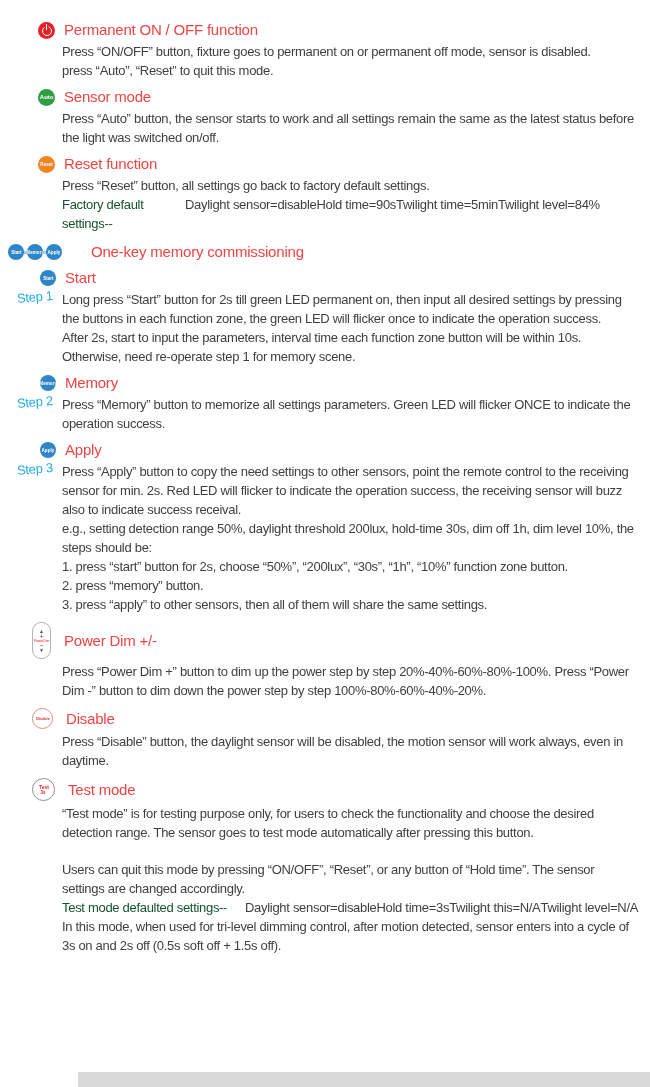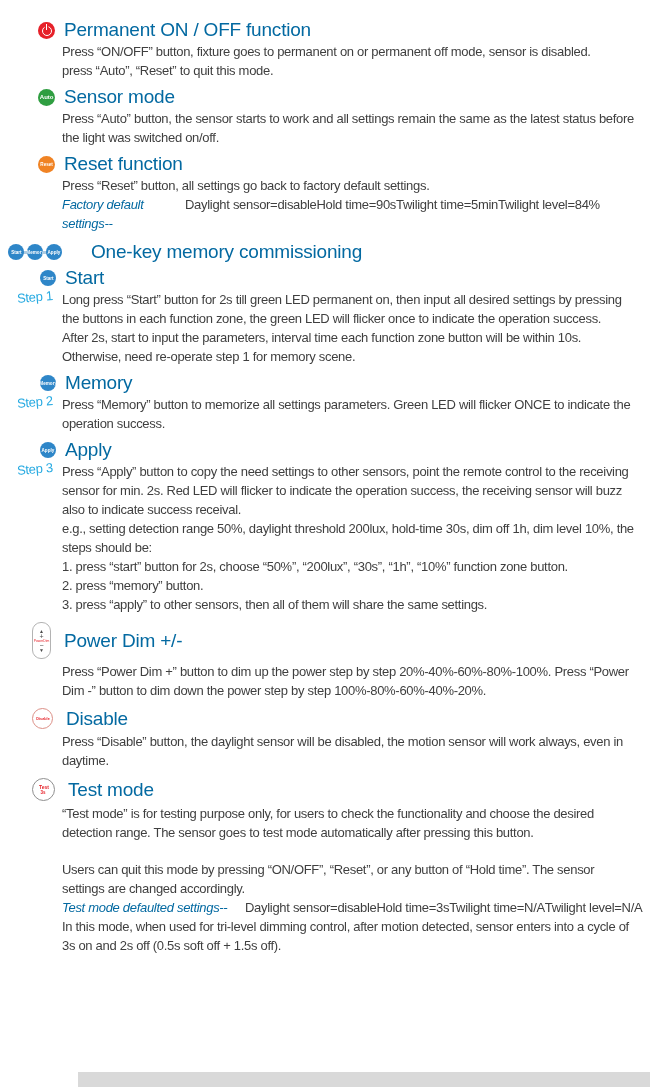--- a/index.html
+++ b/index.html
@@ -8,31 +8,31 @@
     background:#ffffff;
     font-family:"Liberation Sans",sans-serif;
     color:#3f3f3f;
   }
   .doc{padding-top:13px;}
   section{margin:0;}
   .head{display:flex;align-items:center;gap:9px;margin:8px 0 3px 38px;}
   .head.sub{margin-left:40px;}
   .head.low{margin-left:32px;gap:13px;}
   .title{
-    font-size:19px;font-weight:400;color:#0369a1;margin:0;line-height:18px;
+    font-size:15px;font-weight:400;color:#ef4444;margin:0;line-height:18px;
     letter-spacing:-0.2px;
   }
   p.body{
     margin:0 10px 0 62px;max-width:585px;
     font-size:13px;line-height:19px;letter-spacing:-0.3px;color:#3f3f3f;
   }
   p.body.gap-top{margin-top:18px;}
   .settings-row{display:flex;margin-left:62px;}
   .settings-row .slabel{
-    font-size:13px;line-height:19px;letter-spacing:-0.3px;color:#0369a1;flex:0 0 auto;font-style:italic;
+    font-size:13px;line-height:19px;letter-spacing:-0.3px;color:#14532d;flex:0 0 auto;
   }
   .settings-row.factory .slabel{width:123px;}
   .settings-row.testdef .slabel{width:183px;}
   .settings-list{display:flex;}
   .settings-list div{font-size:13px;line-height:19px;letter-spacing:-0.3px;color:#3f3f3f;}
   .step-row{display:flex;align-items:flex-start;}
   .step-label{
     flex:0 0 auto;width:40px;margin-left:17px;margin-top:1px;
     color:#29abe2;font-size:13px;letter-spacing:-0.3px;
     transform:rotate(-5deg);transform-origin:left center;display:inline-block;
@@ -226,21 +226,21 @@
       </span>
       <h3 class="title">Test mode</h3>
     </div>
     <p class="body">“Test mode” is for testing purpose only, for users to check the functionality and choose the desired detection range. The sensor goes to test mode automatically after pressing this button.</p>
     <p class="body gap-top">Users can quit this mode by pressing “ON/OFF”, “Reset”, or any button of “Hold time”. The sensor settings are changed accordingly.</p>
     <div class="settings-row testdef">
       <span class="slabel">Test mode defaulted settings--</span>
       <div class="settings-list">
         <div>Daylight sensor=disable</div>
         <div>Hold time=3s</div>
-        <div>Twilight time=N/A</div>
+        <div>Twilight this=N/A</div>
         <div>Twilight level=N/A</div>
       </div>
     </div>
     <p class="body">In this mode, when used for tri-level dimming control, after motion detected, sensor enters into a cycle of 3s on and 2s off (0.5s soft off + 1.5s off).</p>
   </section>
 
 </div>
 
 <div class="bottom-bar"></div>
 

